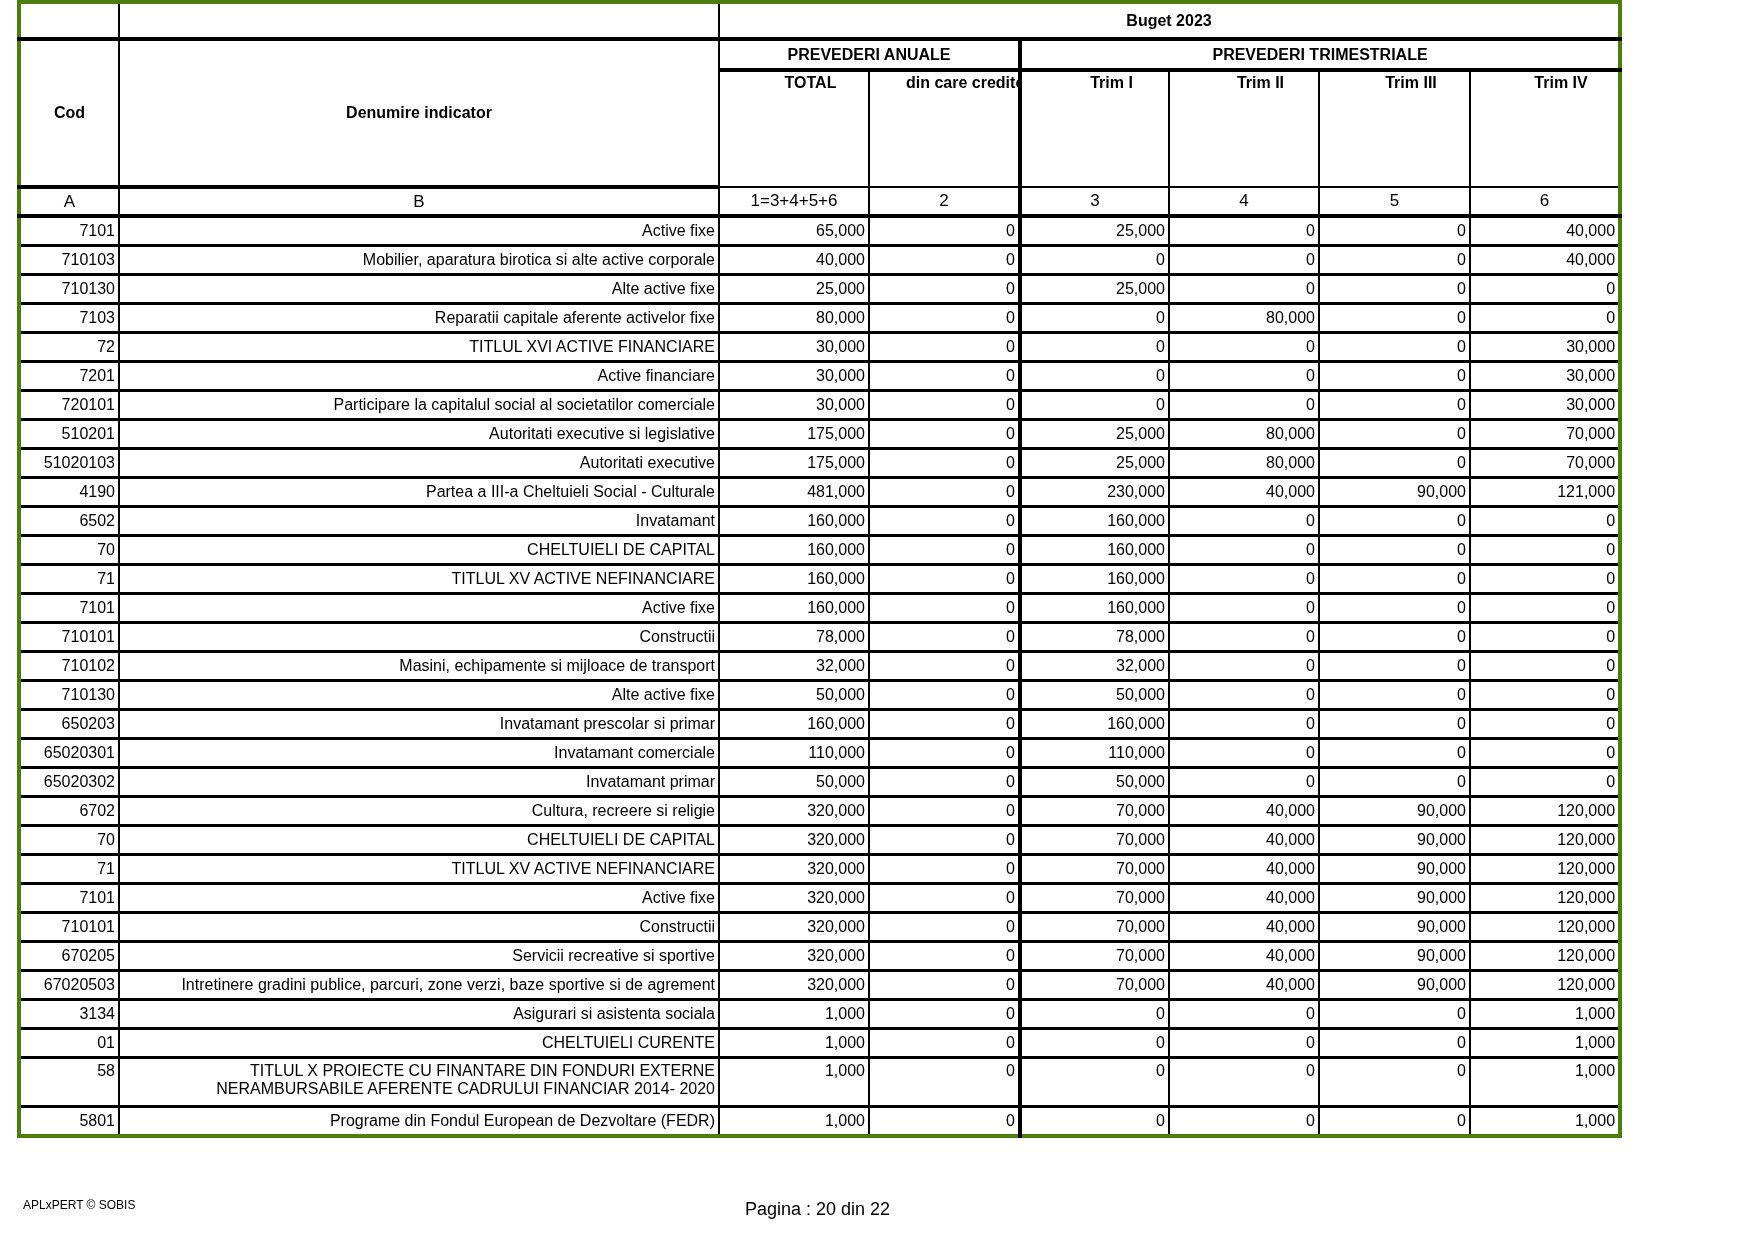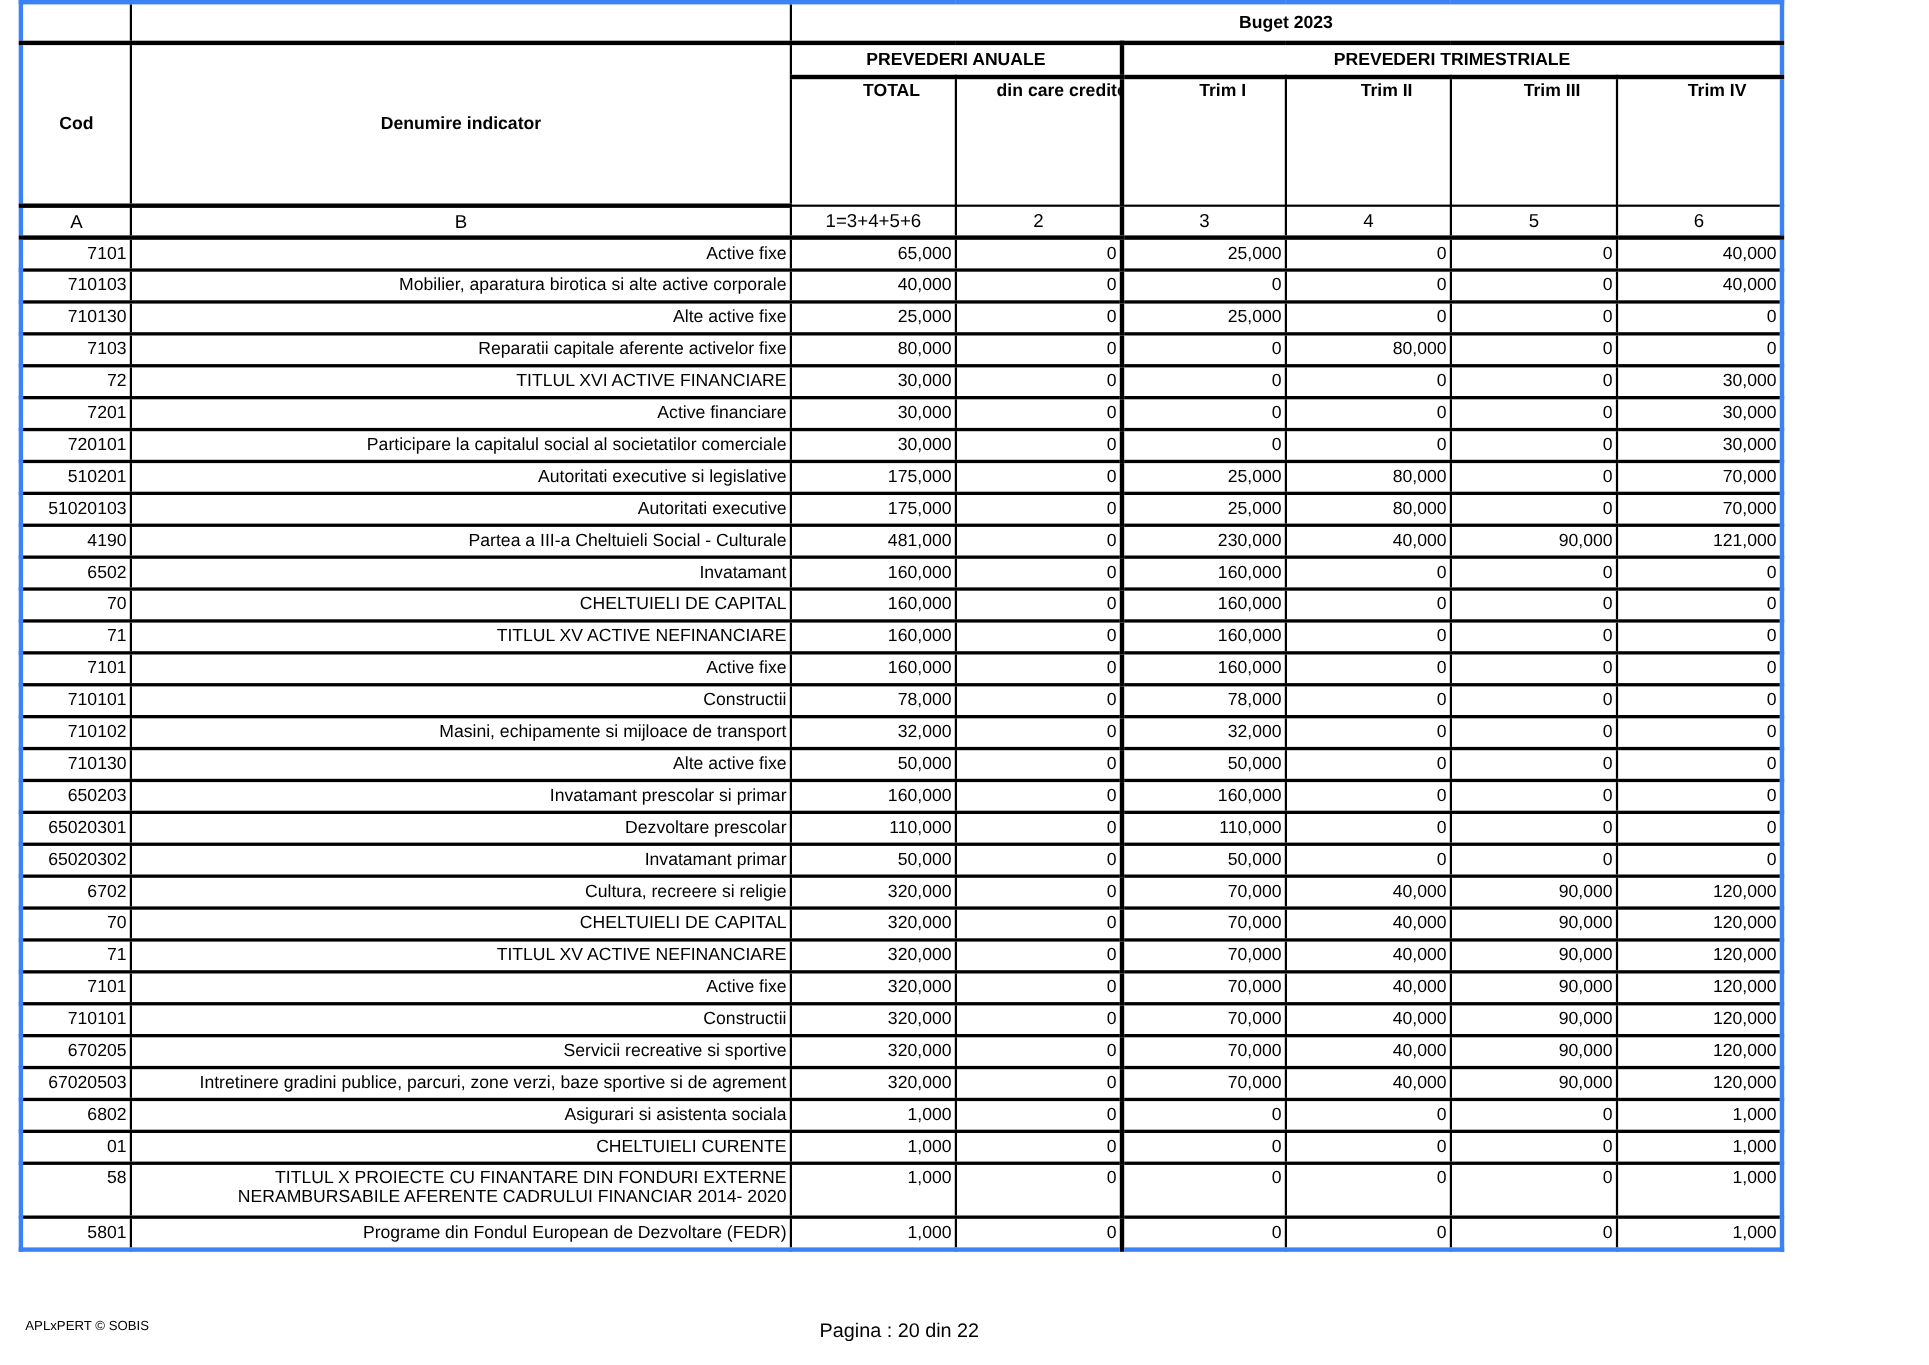--- a/index.html
+++ b/index.html
@@ -2,21 +2,21 @@
 <html><head>
 <meta charset="utf-8">
 <style>
   html, body { margin: 0; padding: 0; background: #ffffff; }
   body { width: 1754px; height: 1241px; position: relative; overflow: hidden;
          font-family: "Liberation Sans", sans-serif; color: #000; }
   table.budget {
     position: absolute; left: 17px; top: 0px;
     border-collapse: collapse; table-layout: fixed;
     width: 1601px;
-    border: 4px solid #3b82f6;
+    border: 4px solid #4d7c0f;
   }
   table.budget td, table.budget th {
     border: 2px solid #000;
     padding: 0 3px;
     overflow: hidden;
     white-space: nowrap;
     font-size: 16px;
     line-height: 18px;
   }
   col.c-cod { width: 100px; }
@@ -271,21 +271,21 @@
         <td class="name indent-1">Invatamant prescolar si primar</td>
         <td class="num">160,000</td>
         <td class="num">0</td>
         <td class="num thick-l">160,000</td>
         <td class="num">0</td>
         <td class="num">0</td>
         <td class="num">0</td>
       </tr>
       <tr class="data">
         <td class="code">65020301</td>
-        <td class="name indent-2">Dezvoltare prescolar</td>
+        <td class="name indent-2">Invatamant comerciale</td>
         <td class="num">110,000</td>
         <td class="num">0</td>
         <td class="num thick-l">110,000</td>
         <td class="num">0</td>
         <td class="num">0</td>
         <td class="num">0</td>
       </tr>
       <tr class="data">
         <td class="code">65020302</td>
         <td class="name indent-2">Invatamant primar</td>
@@ -360,21 +360,21 @@
         <td class="code">67020503</td>
         <td class="name indent-2">Intretinere gradini publice, parcuri, zone verzi, baze sportive si de agrement</td>
         <td class="num">320,000</td>
         <td class="num">0</td>
         <td class="num thick-l">70,000</td>
         <td class="num">40,000</td>
         <td class="num">90,000</td>
         <td class="num">120,000</td>
       </tr>
       <tr class="data">
-        <td class="code">6802</td>
+        <td class="code">3134</td>
         <td class="name">Asigurari si asistenta sociala</td>
         <td class="num">1,000</td>
         <td class="num">0</td>
         <td class="num thick-l">0</td>
         <td class="num">0</td>
         <td class="num">0</td>
         <td class="num">1,000</td>
       </tr>
       <tr class="data">
         <td class="code">01</td>

